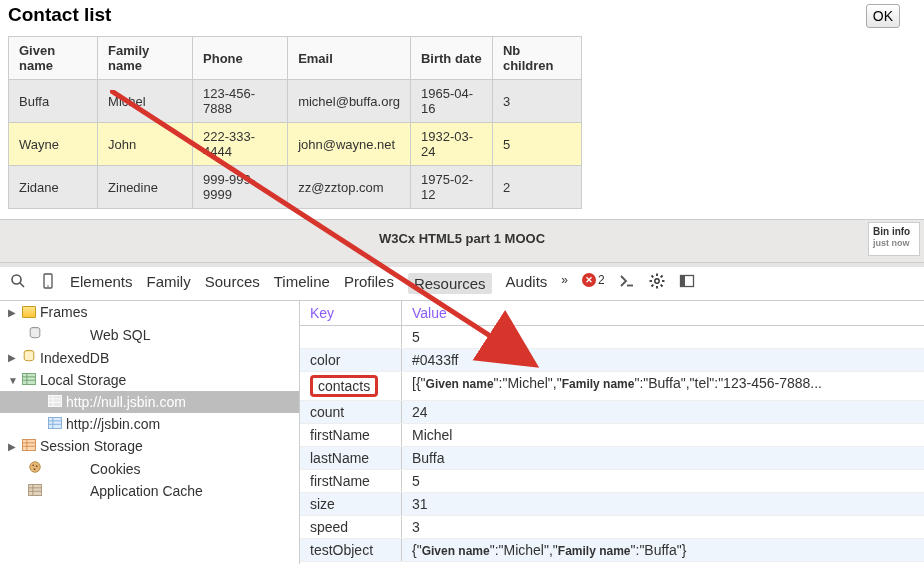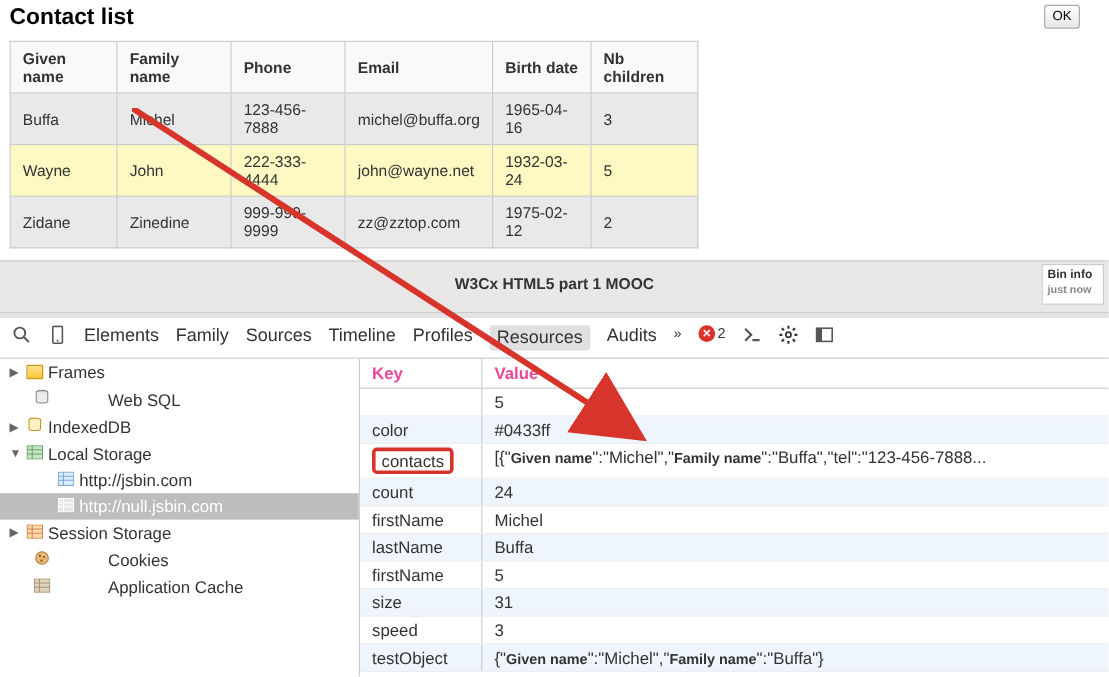--- a/index.html
+++ b/index.html
@@ -2,21 +2,21 @@
 <html><head>
 <meta charset="utf-8">
 <style>
 *{box-sizing:border-box;margin:0;padding:0;}
 html,body{width:924px;height:564px;font-family:Helvetica,Arial,sans-serif;background:#fff;overflow:hidden;}
 .app{position:relative;display:flex;flex-direction:column;height:100%;}
 
 .page{padding:4px 8px 10px 8px;}
 .title-row{display:flex;align-items:flex-start;justify-content:space-between;margin-bottom:8px;padding-right:16px;}
 .page-title{font-size:19px;font-weight:700;color:#000;}
-.ok-btn{font-size:11px;padding:3px 6px;background:linear-gradient(#fff,#e6e6e6);border:1px solid #aaa;border-radius:3px;cursor:pointer;margin-left:40px;}
+.ok-btn{font-size:14px;padding:3px 6px;background:linear-gradient(#fff,#e6e6e6);border:1px solid #aaa;border-radius:3px;cursor:pointer;margin-left:40px;}
 
 table.data{border-collapse:collapse;width:574px;font-size:13px;color:#333;}
 table.data th,table.data td{border:1px solid #ccc;padding:6px 10px;text-align:left;vertical-align:middle;}
 table.data th{background:#f9f9f9;font-weight:700;}
 table.data tr.odd td{background:#e9e9e9;}
 table.data tr.even td{background:#fef9c3;}
 
 .bin-bar{position:relative;height:44px;background:#e9e8e6;border-top:1px solid #ccc;border-bottom:1px solid #ccc;text-align:center;font-size:13px;font-weight:700;color:#333;line-height:38px;}
 .bin-card{position:absolute;right:4px;top:2px;width:52px;height:34px;background:#fff;border:1px solid #ccc;font-size:10px;font-weight:700;color:#333;line-height:1.2;padding:3px 4px;text-align:left;}
 .bin-card .sub{font-size:9px;color:#888;}
@@ -35,21 +35,21 @@
 .tree-row{display:flex;align-items:center;gap:4px;padding:3px 6px;cursor:pointer;white-space:nowrap;}
 .tree-row.l1{padding-left:8px;}
 .tree-row.l2{padding-left:28px;gap:48px;}
 .tree-row.l3{padding-left:48px;}
 .tree-row.sel{background:#bdbdbd;color:#fff;}
 .tree-row .tri{width:10px;font-size:10px;color:#666;}
 .tree-row .lbl{user-select:none;}
 
 .kv-pane{flex:1;overflow:auto;font-size:14px;color:#333;}
 .kv-head{display:flex;border-bottom:1px solid #ccc;background:#fff;}
-.kv-head div{padding:4px 10px;font-weight:700;color:#ec4899;}
+.kv-head div{padding:4px 10px;font-weight:400;color:#8b5cf6;}
 .kv-head .k{width:102px;border-right:1px solid #ccc;}
 .kv-row{display:flex;border-bottom:1px solid #eee;}
 .kv-row.alt{background:#eef5fc;}
 .kv-row .k{width:102px;padding:3px 10px;border-right:1px solid #ccc;white-space:nowrap;}
 .kv-row .v{flex:1;padding:3px 10px;white-space:nowrap;overflow:hidden;text-overflow:ellipsis;}
 .hl{border:3px solid #d7342c;border-radius:4px;padding:0 5px;display:inline-block;}
 .qlabel{font-weight:700;font-size:12px;}
 
 .arrow-svg{position:absolute;top:90px;left:110px;pointer-events:none;}
 
@@ -184,37 +184,37 @@
       <div class="tree-row l1">
             <span class="tri">▼</span>
             <span><svg class="icon-grid" viewBox="0 0 16 14">
                 <rect x="0.5" y="0.5" width="15" height="13" fill="#c7e6c7" stroke="#6aa06a"></rect>
                 <line x1="0.5" y1="4.5" x2="15.5" y2="4.5" stroke="#6aa06a"></line>
                 <line x1="0.5" y1="8.5" x2="15.5" y2="8.5" stroke="#6aa06a"></line>
                 <line x1="5.5" y1="0.5" x2="5.5" y2="13.5" stroke="#6aa06a"></line>
               </svg></span>
             <span class="lbl">Local Storage</span>
           </div>
+      <div class="tree-row l3 sel">
+            <span><svg class="icon-grid" viewBox="0 0 16 14">
+                <rect x="0.5" y="0.5" width="15" height="13" fill="#e8e8e8" stroke="#fff"></rect>
+                <line x1="0.5" y1="4.5" x2="15.5" y2="4.5" stroke="#fff"></line>
+                <line x1="0.5" y1="8.5" x2="15.5" y2="8.5" stroke="#fff"></line>
+                <line x1="5.5" y1="0.5" x2="5.5" y2="13.5" stroke="#fff"></line>
+              </svg></span>
+            <span class="lbl">http://null.jsbin.com</span>
+          </div>
       <div class="tree-row l3">
             <span><svg class="icon-grid" viewBox="0 0 16 14">
                 <rect x="0.5" y="0.5" width="15" height="13" fill="#d9ecff" stroke="#7ca7d1"></rect>
                 <line x1="0.5" y1="4.5" x2="15.5" y2="4.5" stroke="#7ca7d1"></line>
                 <line x1="0.5" y1="8.5" x2="15.5" y2="8.5" stroke="#7ca7d1"></line>
                 <line x1="5.5" y1="0.5" x2="5.5" y2="13.5" stroke="#7ca7d1"></line>
               </svg></span>
             <span class="lbl">http://jsbin.com</span>
-          </div>
-      <div class="tree-row l3 sel">
-            <span><svg class="icon-grid" viewBox="0 0 16 14">
-                <rect x="0.5" y="0.5" width="15" height="13" fill="#e8e8e8" stroke="#fff"></rect>
-                <line x1="0.5" y1="4.5" x2="15.5" y2="4.5" stroke="#fff"></line>
-                <line x1="0.5" y1="8.5" x2="15.5" y2="8.5" stroke="#fff"></line>
-                <line x1="5.5" y1="0.5" x2="5.5" y2="13.5" stroke="#fff"></line>
-              </svg></span>
-            <span class="lbl">http://null.jsbin.com</span>
           </div>
       <div class="tree-row l1">
             <span class="tri">▶</span>
             <span><svg class="icon-grid" viewBox="0 0 16 14">
                 <rect x="0.5" y="0.5" width="15" height="13" fill="#ffd7b0" stroke="#d08848"></rect>
                 <line x1="0.5" y1="4.5" x2="15.5" y2="4.5" stroke="#d08848"></line>
                 <line x1="0.5" y1="8.5" x2="15.5" y2="8.5" stroke="#d08848"></line>
                 <line x1="5.5" y1="0.5" x2="5.5" y2="13.5" stroke="#d08848"></line>
               </svg></span>
             <span class="lbl">Session Storage</span>

